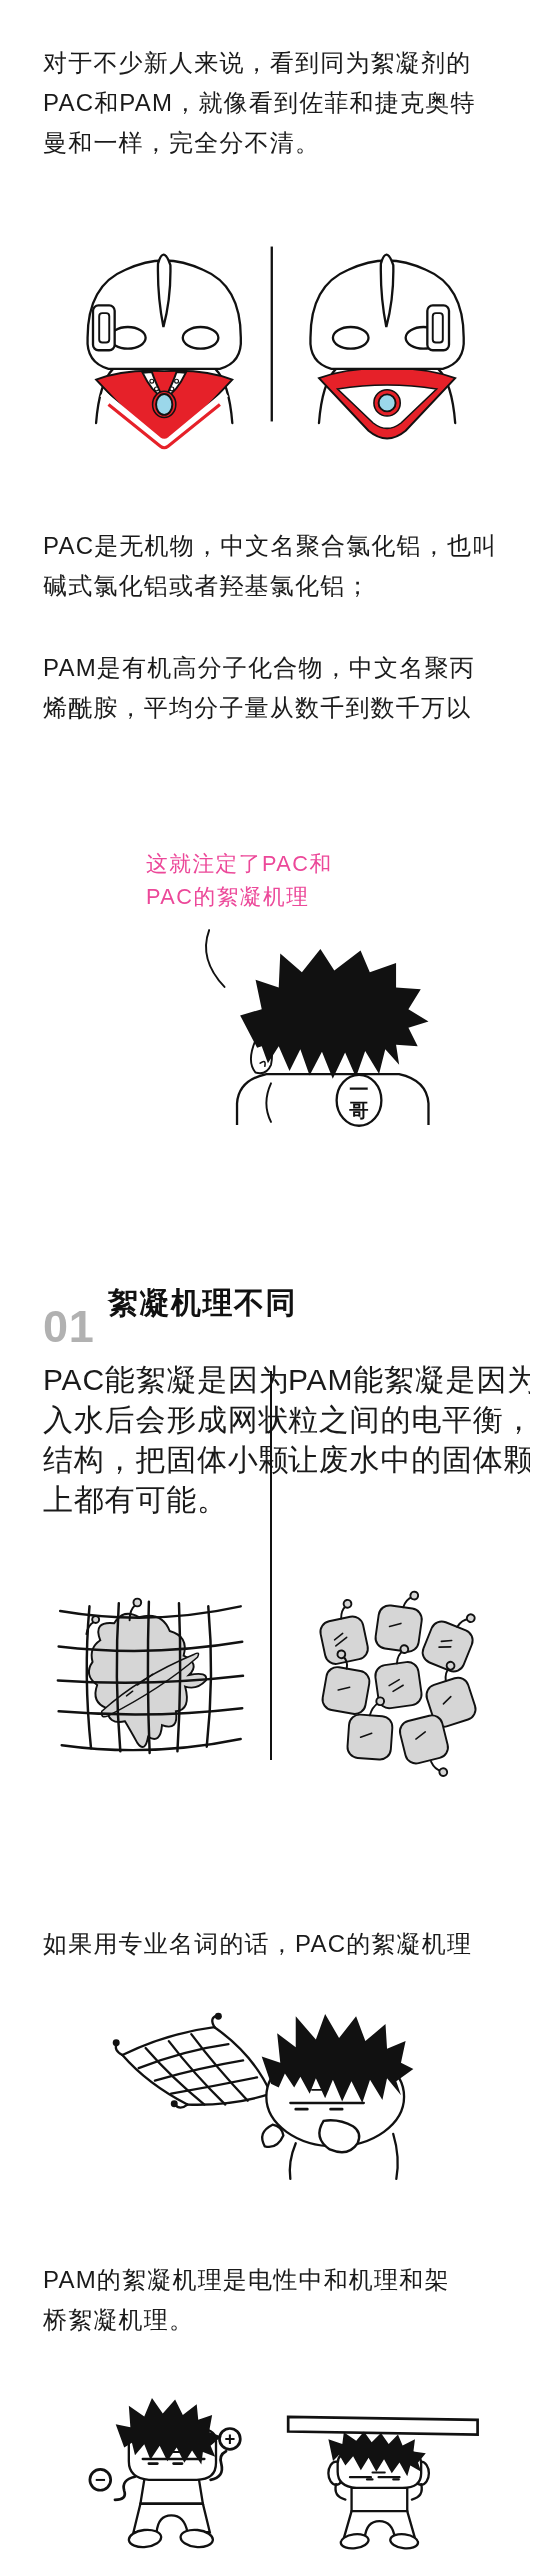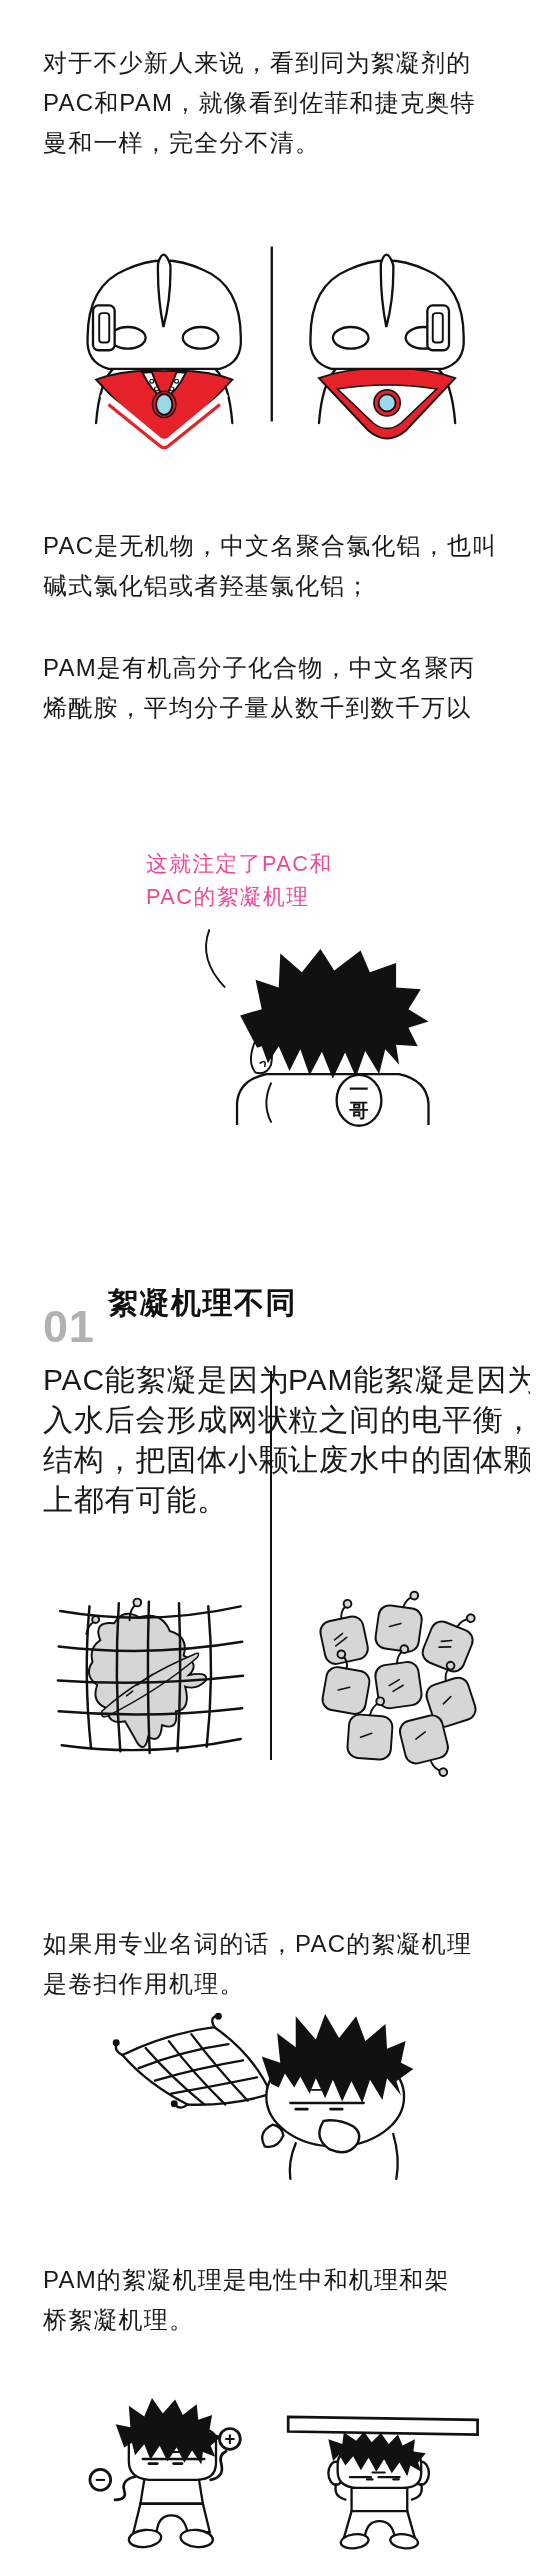--- a/index.html
+++ b/index.html
@@ -185,21 +185,20 @@
     <g transform="translate(155,182) rotate(-14)">
         <rect x="-28" y="-29" width="56" height="56" rx="14" fill="#d6d6d6" stroke="#111" stroke-width="2.5"></rect>
         <path class="ln" stroke-width="2.5" d="M2,29 Q4,40 12,44"></path>
         <circle cx="14" cy="46" r="5" fill="#d6d6d6" stroke="#111" stroke-width="2.5"></circle>
         <path class="ln" stroke-width="2" d="M-10,-4 L4,-10"></path>
       </g>
   </svg>
 
   <div class="para" style="top:1924px">
     <div>如果用专业名词的话，PAC的絮凝机理</div>
-    <div>是卷扫作用机理。</div>
   </div>
 
   <svg style="left:93px;top:2010px" width="325" height="169" viewBox="0 0 420 218">
     <g stroke="#111" stroke-width="3" fill="none" stroke-linecap="round">
       <path d="M157,22 Q95,30 38,58"></path>
       <path d="M38,58 Q70,95 122,122"></path>
       <path d="M122,122 Q180,124 230,108"></path>
       <path d="M230,108 Q208,58 157,22"></path>
       <path d="M175,44 Q118,52 59,75"></path>
       <path d="M194,65 Q140,74 80,91"></path>

